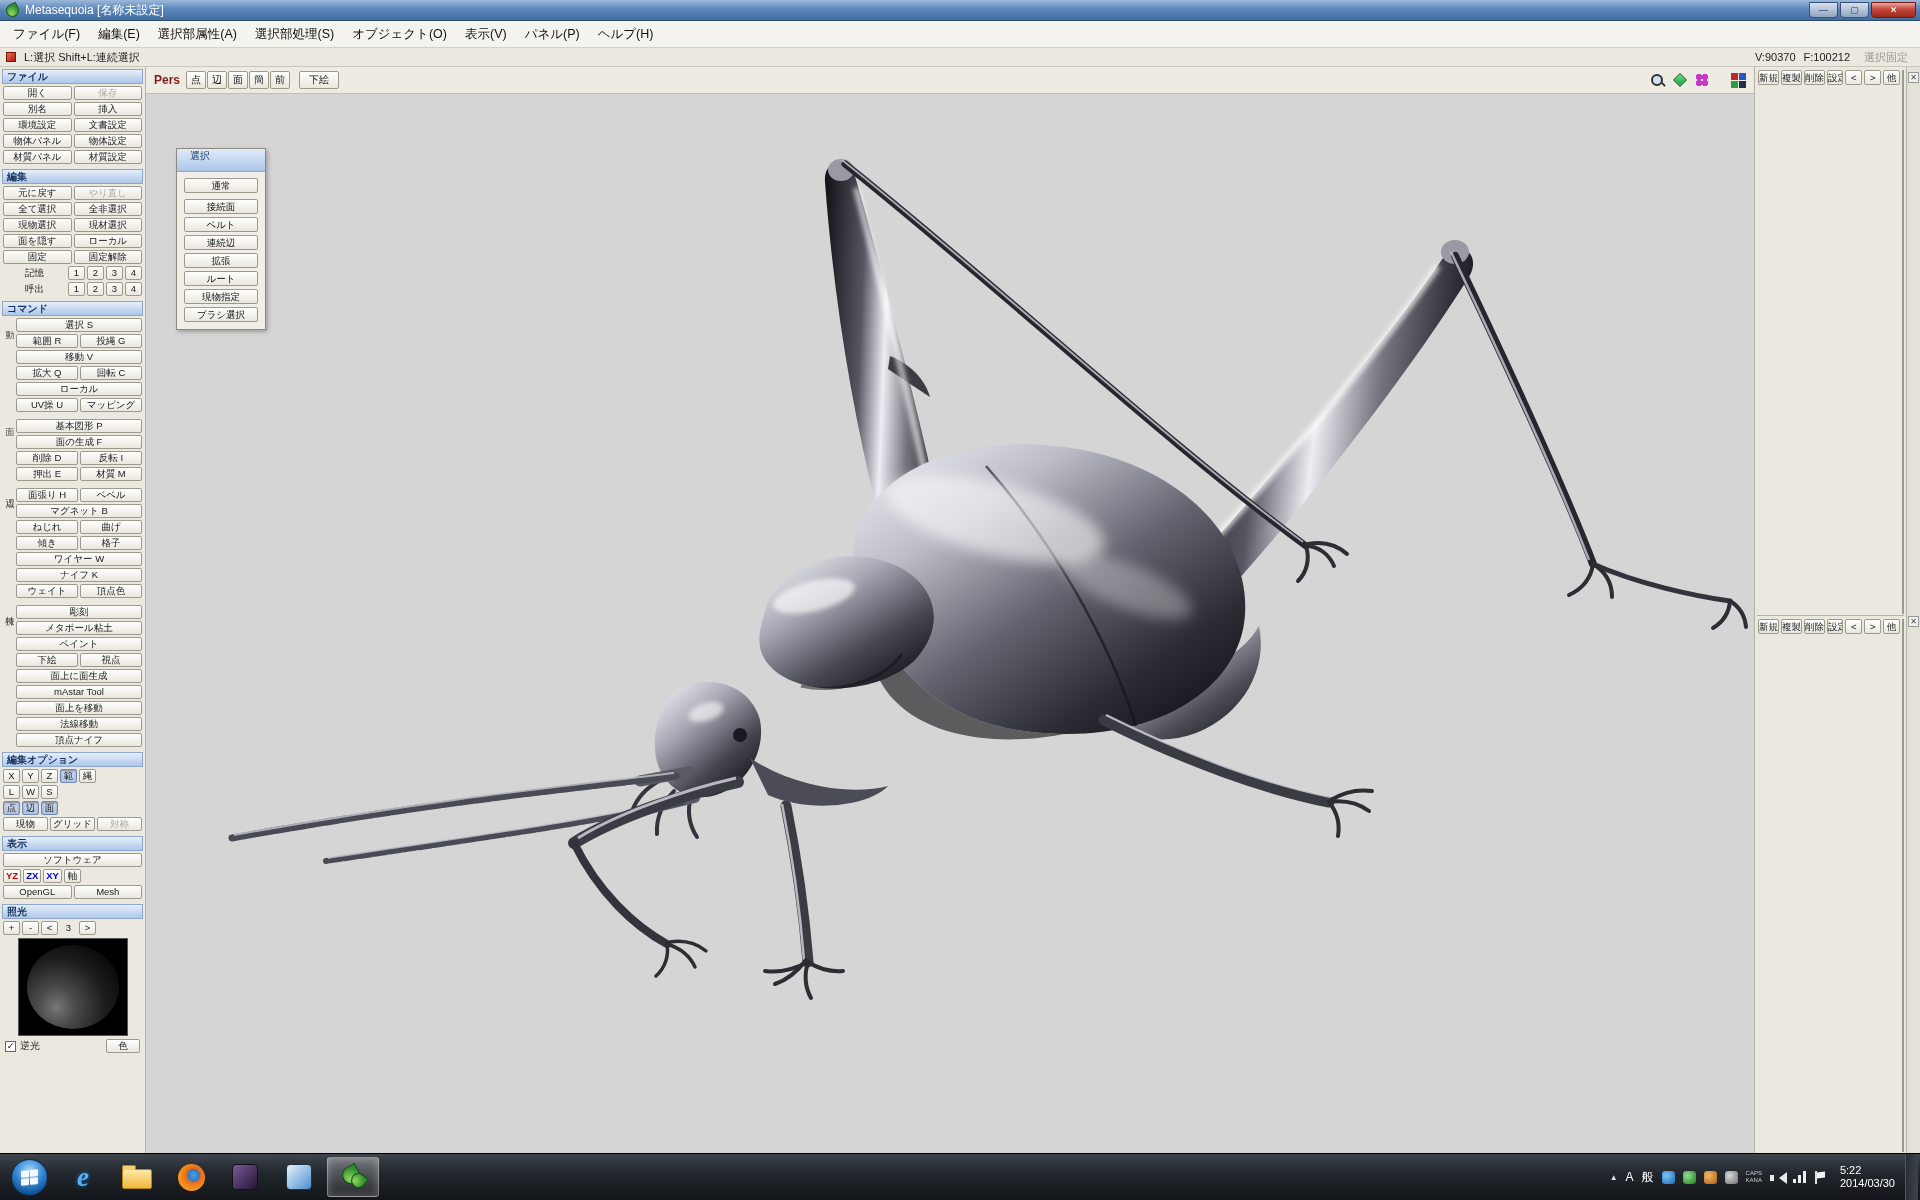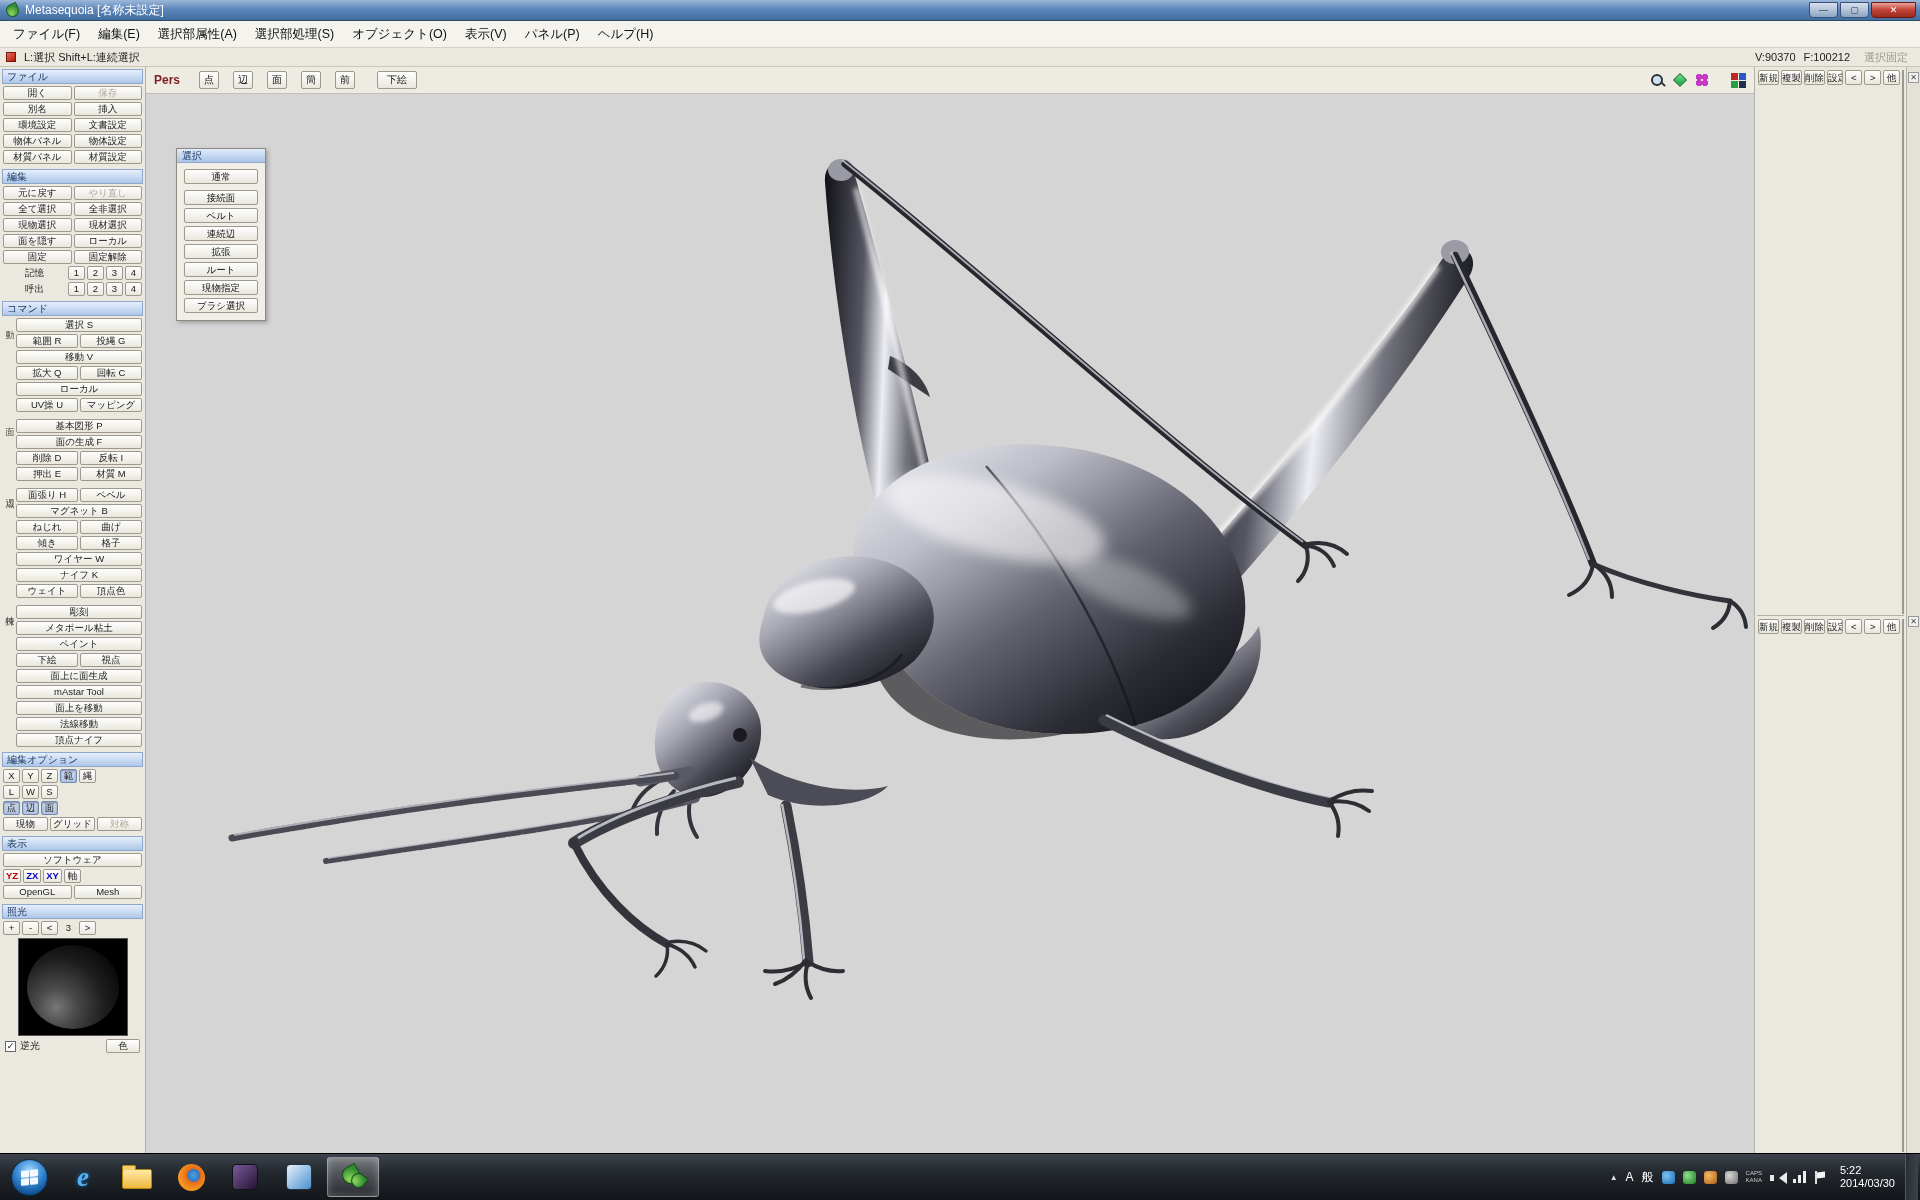--- a/index.html
+++ b/index.html
@@ -29,21 +29,21 @@
   .infobar .spacer{flex:1}
   .fixed-label{color:#9a978c;padding:0 6px}
 
   
   .workspace{display:flex;height:1086px}
 
   
   .sidebar{width:146px;background:#ebe8df;border-right:1px solid #b4b1a6;padding:1px 2px;overflow:hidden}
   .side-sec{margin-bottom:5px}
   .sec-header{height:15px;margin:1px 0 2px;background:linear-gradient(180deg,#e6effc,#aec7e8);
-    border:1px solid #8da8cc;color:#15335e;font-weight:normal;font-size:10px;line-height:13px;padding-left:4px}
+    border:1px solid #8da8cc;color:#15335e;font-weight:bold;font-size:10px;line-height:13px;padding-left:4px}
   .btn-row{display:flex;gap:2px;margin:0 1px 2px}
   .btn-row.gap{margin-top:7px}
   .btn{flex:1;height:14px;line-height:12px;text-align:center;font-size:9.5px;
     background:linear-gradient(#fefefe,#e9e7dd);border:1px solid #9d9a8d;border-radius:2px;
     color:#1a1a1a;white-space:nowrap;overflow:hidden}
   .btn.disabled{color:#ada a9f}
   .btn.disabled{color:#aca99e}
   .btn.active{background:linear-gradient(#ccd8ec,#b4c6e2);border-color:#7189b2;box-shadow:inset 0 1px 2px rgba(0,0,40,.35)}
   .btn.tiny{flex:0 0 auto;min-width:17px;padding:0 2px}
   .btn.flat{background:transparent;border-color:transparent}
@@ -57,21 +57,21 @@
   .sphere{position:absolute;left:8px;top:6px;width:92px;height:84px;border-radius:50%;
     background:radial-gradient(circle at 32% 74%,#777 0%,#4a4a4a 22%,#1d1d1d 55%,#040404 88%)}
   .light-footer{display:flex;align-items:center;gap:4px;margin:3px 3px 0}
   .chk{width:11px;height:11px;border:1px solid #666;background:#fff;font-size:9px;line-height:9px;text-align:center;color:#111}
   .chk-label{font-size:10px;color:#1a1a1a;flex:1}
   .color-btn{flex:0 0 34px}
 
   
   .viewport{flex:1;display:flex;flex-direction:column;position:relative;min-width:0}
   .vp-tabbar{height:27px;background:#eeebe2;border-bottom:1px solid #c2bfb4;display:flex;align-items:center;padding:0 8px}
-  .vp-tabs{display:flex;align-items:center;gap:14px}
+  .vp-tabs{display:flex;align-items:center;gap:1px}
   .vp-tab.mode{color:#7c1f1f;font-weight:bold;font-size:12px;margin-right:5px;background:none;border:none}
   .vp-tab.small{width:20px;height:18px;border:1px solid #9d9a8d;background:linear-gradient(#fff,#e8e6dc);
     font-size:10px;text-align:center;line-height:16px;border-radius:2px;color:#111}
   .vp-tab.wide{margin-left:8px;padding:0 9px;height:18px;border:1px solid #9d9a8d;background:linear-gradient(#fff,#e8e6dc);
     font-size:10px;line-height:16px;border-radius:2px;color:#111}
   .vp-corner{margin-left:auto;display:flex;align-items:center;gap:10px}
   .ico-zoom{position:relative;width:15px;height:15px}
   .ico-zoom::before{content:"";position:absolute;left:1px;top:1px;width:8px;height:8px;border:2px solid #333;border-radius:50%;background:#cfe2f4}
   .ico-zoom::after{content:"";position:absolute;left:10px;top:10px;width:6px;height:2px;background:#333;transform:rotate(45deg)}
   .ico-diamond{width:10px;height:10px;background:linear-gradient(135deg,#6fe08a,#1f9e3f);border:1px solid #0d6e28;transform:rotate(45deg)}
@@ -82,22 +82,22 @@
     radial-gradient(circle at 10px 10px,#c53ac5 3px,transparent 3.5px)}
   .ico-cube{width:15px;height:15px;display:grid;grid-template-columns:1fr 1fr;grid-template-rows:1fr 1fr;gap:1px;margin-left:12px}
   .ico-cube span{display:block}
   .ico-cube .c1{background:#c02828}.ico-cube .c2{background:#2858c0}.ico-cube .c3{background:#28a040}.ico-cube .c4{background:#203048}
   .vp-canvas{flex:1;position:relative;background:#d5d5d5;overflow:hidden}
   .vp-canvas svg{position:absolute;left:0;top:0;width:100%;height:100%}
 
   
   .sel-palette{position:absolute;left:30px;top:54px;width:90px;background:#f0eee6;
     border:1px solid #8d8a80;box-shadow:2px 2px 4px rgba(0,0,0,.25)}
-  .sel-title{height:14px;background:linear-gradient(180deg,#e0ebfa,#abc5e7);border-bottom:1px solid #8fa9cc;
-    font-size:10px;line-height:14px;padding-left:5px;color:#15335e}
+  .sel-title{height:23px;background:linear-gradient(180deg,#e0ebfa,#abc5e7);border-bottom:1px solid #8fa9cc;
+    font-size:10px;line-height:14px;padding-left:13px;color:#15335e}
   .sel-body{padding:6px 7px 7px;display:flex;flex-direction:column;gap:3px}
   .pal-btn{height:15px;line-height:13px;text-align:center;font-size:9.5px;color:#111;
     background:linear-gradient(#fefefe,#e9e7dd);border:1px solid #9d9a8d;border-radius:2px}
   .pal-btn.first{margin-bottom:3px}
 
   
   .right-panel{width:152px;background:#ebe8df;border-left:1px solid #b4b1a6;display:flex;flex-direction:column;padding:2px 2px 0}
   .rp-pane{display:flex;flex-direction:row;min-height:0}
   .rp-object{height:546px}
   .rp-material{flex:1;border-top:1px solid #b4b1a6;padding-top:2px}

